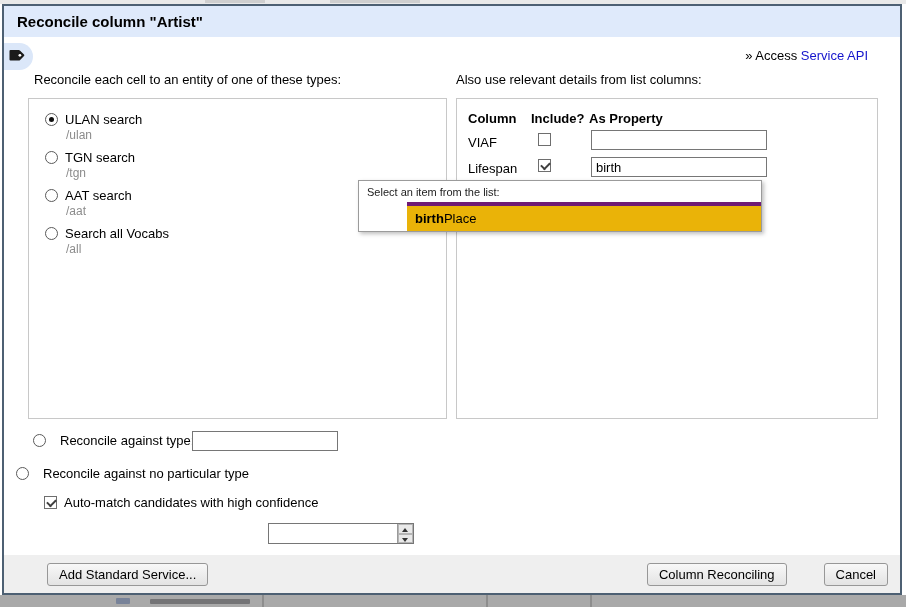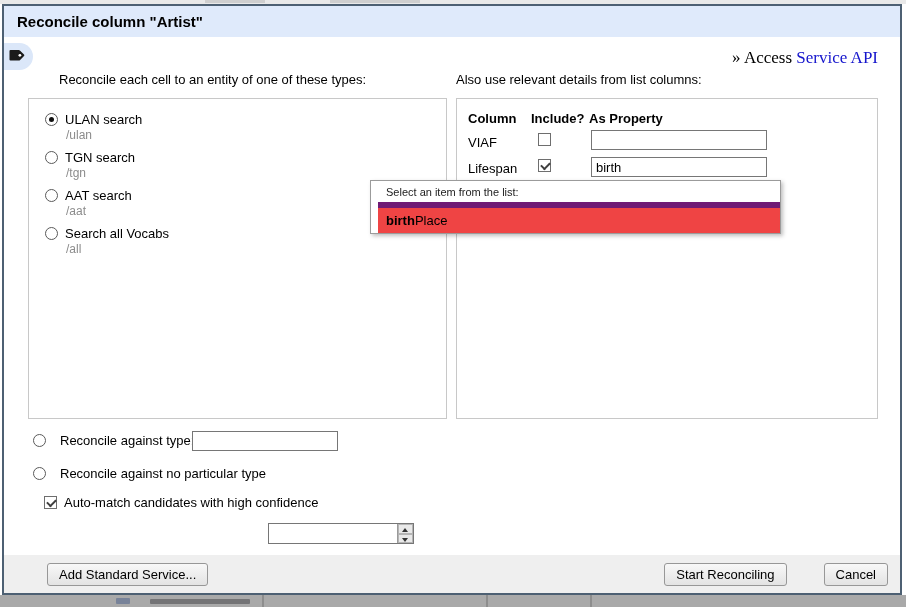--- a/index.html
+++ b/index.html
@@ -22,21 +22,21 @@
   .dfooter { position:absolute; left:0; right:0; bottom:0; height:38px; background:#efefef;
              display:flex; align-items:center; justify-content:space-between; padding:0 12px; box-sizing:border-box; }
   .btn-group { display:flex; gap:6px; }
   .btn { height:23px; padding:0 11px; font-family:"Liberation Sans",sans-serif; font-size:13px;
          color:#000; background:linear-gradient(#f8f8f8,#e3e3e3); border:1px solid #979797;
          border-radius:3px; cursor:pointer;margin-left:31px; }
 
   
   .tag-pill { position:absolute; left:0; top:6px; width:29px; height:27px; background:#dbe7f9;
               border-radius:0 14px 14px 0; display:flex; align-items:center; padding-left:5px; box-sizing:border-box; }
-  .access { position:absolute; top:11px; right:22px; font-size:17px;font-family:Liberation Serif, serif; }
+  .access { position:absolute; top:11px; right:32px; font-size:13px; }
   .access a { color:#1414cc; text-decoration:none; cursor:pointer; }
 
   .heading { position:absolute; font-size:13px; }
 
   
   .panel { position:absolute; top:61px; height:319px; border:1px solid #c8c8c8; background:#fff; }
   .panel-left  { left:24px;  width:417px; }
   .panel-right { left:452px; width:420px; }
 
   
@@ -55,25 +55,25 @@
   .checkbox.checked::after { content:""; position:absolute; left:2px; top:2px; width:7px; height:4px;
               border-left:2px solid #3f3f3f; border-bottom:2px solid #3f3f3f; transform:rotate(-45deg); }
 
   
   .th { position:absolute; font-weight:bold; }
   .cell { position:absolute; }
   .txt-input { position:absolute; border:1px solid #767676; background:#fff; font-family:"Liberation Sans",sans-serif;
                font-size:13px; padding:1px 4px; box-sizing:border-box; height:20px; }
 
   
-  .dropdown { position:absolute; left:366px; top:143px; width:402px; background:#fff;
-              border:1px solid #9b9b9b; box-shadow:2px 2px 4px rgba(0,0,0,.25); z-index:5;padding-left:7px; }
+  .dropdown { position:absolute; left:354px; top:143px; width:402px; background:#fff;
+              border:1px solid #9b9b9b; box-shadow:2px 2px 4px rgba(0,0,0,.25); z-index:5; }
   .dd-header { font-size:11px; color:#222; padding:5px 8px 4px 8px; background:#fff; }
   .dd-item { font-size:13px; padding:5px 8px; cursor:pointer; }
-  .dd-item.alt { background:#ef4444; border-top:6px solid #701a75; }
+  .dd-item.alt { background:#eab308; border-top:4px solid #701a75;margin-left:48px; }
   .dd-item.hl { border:2px solid #e87c1e; padding:3px 6px; background:#fff; }
   .dd-item b { font-weight:bold; }
 
   
   .opt-row { position:absolute; display:flex; align-items:center; gap:7px; }
 
   .spinner { position:absolute; left:264px; top:486px; width:146px; height:21px; border:1px solid #767676;
              background:#fff; box-sizing:border-box; }
   .spin-btns { position:absolute; right:0; top:0; bottom:0; width:15px; border-left:1px solid #9a9a9a;
                display:flex; flex-direction:column; }
@@ -114,21 +114,21 @@
             <path d="M1.5 2 H9.8 q.7 0 1.1 .4 l4.1 4.1 q.8 .8 0 1.6 l-4.1 4.1 q-.4 .4 -1.1 .4 H1.5 q-1 0 -1 -1 V3 q0 -1 1 -1 Z" fill="#1b1b1b"></path>
             <circle cx="10.9" cy="7.3" r="1.4" fill="#ffffff"></circle>
           </svg>
         </span>
       </div>
 
       <div class="access">
         <span>» Access </span><a>Service API</a>
       </div>
 
-      <div class="heading" style="left:30px; top:35px;margin-left:25px;">Reconcile each cell to an entity of one of these types:</div>
+      <div class="heading" style="left:30px; top:35px;">Reconcile each cell to an entity of one of these types:</div>
       <div class="heading" style="left:452px; top:35px;">Also use relevant details from list columns:</div>
 
       <div class="panel panel-right">
         <span class="th" style="left:11px; top:12px;">Column</span>
         <span class="th" style="left:74px; top:12px;">Include?</span>
         <span class="th" style="left:132px; top:12px;">As Property</span>
 
         <span class="cell" style="left:11px; top:36px;">VIAF</span>
         <span class="checkbox" style="position:absolute; left:81px; top:34px;"></span>
         <input class="txt-input" style="left: 134px; top: 31px; width: 176px;" value="">
@@ -182,21 +182,21 @@
           <b>birth</b><span>Place</span>
         </div>
       </div>
 
       <div class="opt-row" style="left:29px; top:396px;">
         <span class="radio"></span>
         <span>Reconcile against type:</span>
       </div>
       <input class="txt-input" style="left: 188px; top: 394px; width: 146px;" value="">
 
-      <div class="opt-row" style="left:29px; top:429px;text-align:center;">
+      <div class="opt-row" style="left:12px; top:429px;text-align:center;">
         <span class="radio"></span>
         <span>Reconcile against no particular type</span>
       </div>
 
       <div class="opt-row" style="left:40px; top:458px;">
         <span class="checkbox checked"></span>
         <span>Auto-match candidates with high confidence</span>
       </div>
 
       <div class="spinner">
@@ -205,19 +205,19 @@
           <span class="spin-btn up"></span>
           <span class="spin-btn down"></span>
         </span>
       </div>
 
     </div>
 
     <div class="dfooter">
       <button class="btn">Add Standard Service...</button>
       <div class="btn-group">
-        <button class="btn">Start Reconciling</button>
+        <button class="btn">Column Reconciling</button>
         <button class="btn">Cancel</button>
       </div>
     </div>
 
   </div>
 </div>
 
 </body></html>

